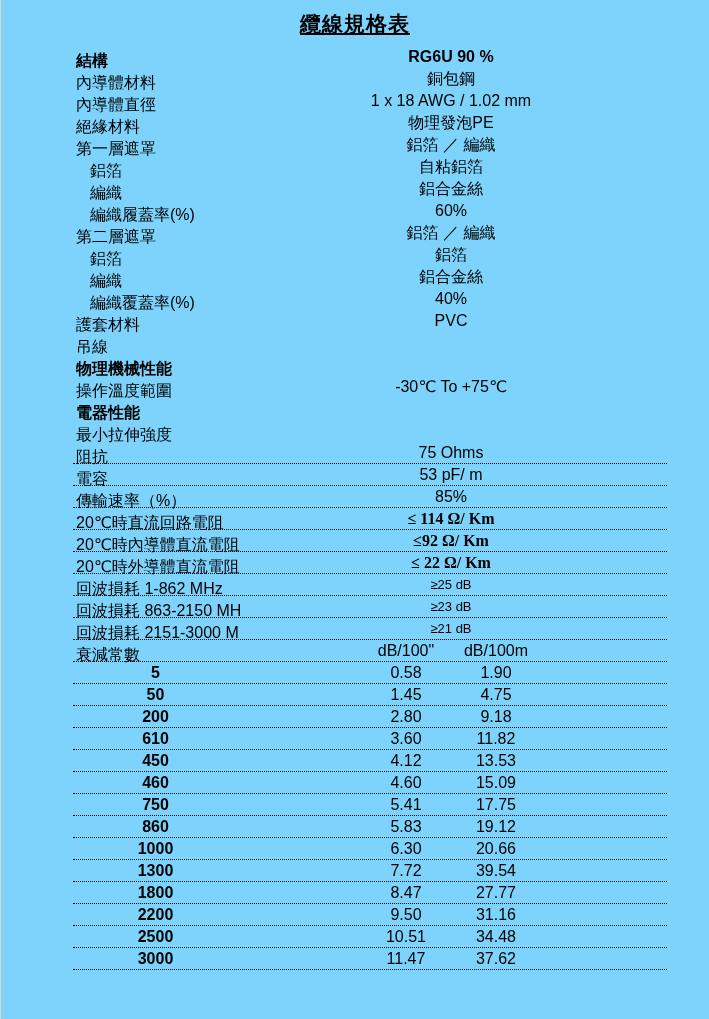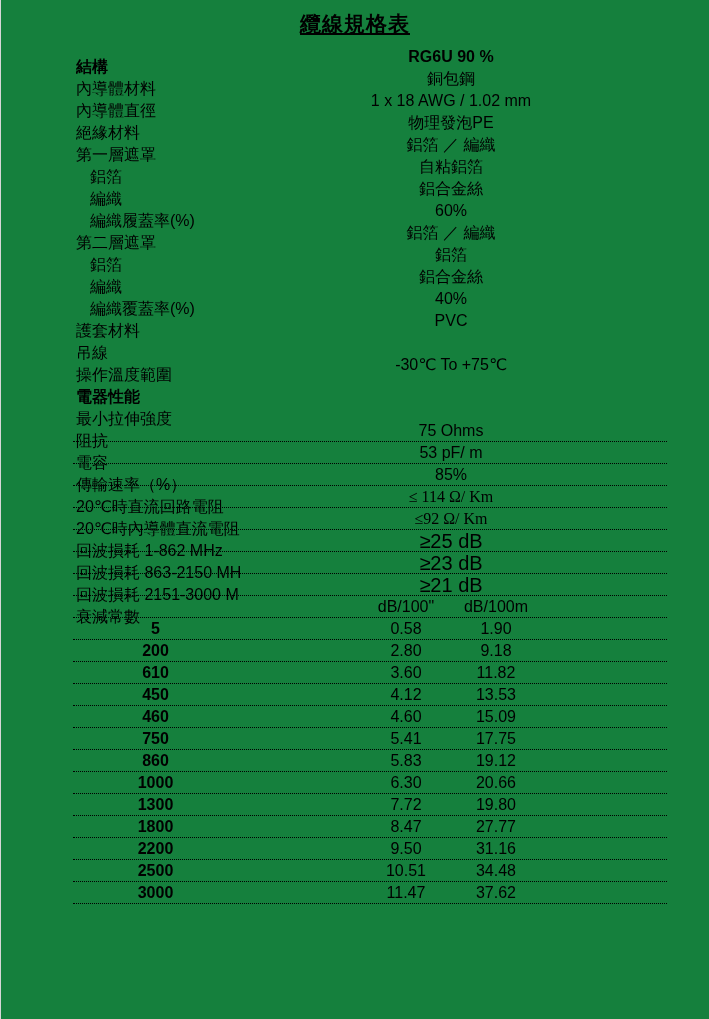--- a/index.html
+++ b/index.html
@@ -4,40 +4,40 @@
 <style>
   html,body{margin:0;padding:0;background:#ffffff;}
   body{
     width:709px;height:1019px;overflow:hidden;
     font-family:"Liberation Sans","DejaVu Sans",sans-serif;
     color:#000;
   }
   .page{
     position:relative;width:709px;height:1019px;box-sizing:border-box;
     border-left:1px solid #d6d6d6;
-    padding-top:10px;background:#15803d;
+    padding-top:10px;background:#7dd3fc;
   }
   .title{
     margin:0 0 8px 0;
     font-size:21px;font-weight:bold;text-align:center;
     text-decoration:underline;letter-spacing:1px;
     line-height:28px;
   }
   .row{
     position:relative;height:22px;line-height:22px;
     margin-left:72px;width:594px;font-size:16px;
     box-sizing:border-box;white-space:nowrap;
   }
   .row.ruled{border-bottom:1px dotted #000;}
-  .row .label{position:absolute;left:3px;top:10px;white-space:nowrap;max-width:232px;overflow:hidden;}
+  .row .label{position:absolute;left:3px;top:4px;white-space:nowrap;max-width:232px;overflow:hidden;}
   .row.indent .label{left:17px;}
   .row .value{position:absolute;left:128px;top:0;width:500px;text-align:center;}
   .row.bold .label,.row.bold .value{font-weight:bold;}
-  .row.serif .value{font-family:"Liberation Serif","DejaVu Serif",serif;}
-  .row.big .value{font-size:20px;}
+  .row.serif .value{font-family:"Liberation Serif","DejaVu Serif",serif;font-weight:bold;}
+  .row.big .value{font-size:13px;}
   
   .row .freq{position:absolute;left:0;top:0;width:165px;text-align:center;font-weight:bold;}
   .row .acol1{position:absolute;left:273px;top:0;width:120px;text-align:center;}
   .row .acol2{position:absolute;left:363px;top:0;width:120px;text-align:center;}
 </style>
 </head>
 <body>
 
 <div class="page">
   <h1 class="title">纜線規格表</h1>
@@ -92,20 +92,24 @@
         <span class="value">40%</span>
       </div>
       <div class="row">
         <span class="label">護套材料</span>
         <span class="value">PVC</span>
       </div>
       <div class="row">
         <span class="label">吊線</span>
         <span class="value"></span>
       </div>
+      <div class="row bold">
+        <span class="label">物理機械性能</span>
+        <span class="value"></span>
+      </div>
       <div class="row">
         <span class="label">操作溫度範圍</span>
         <span class="value">-30℃ To +75℃</span>
       </div>
       <div class="row bold">
         <span class="label">電器性能</span>
         <span class="value"></span>
       </div>
       <div class="row">
         <span class="label">最小拉伸強度</span>
@@ -123,20 +127,24 @@
         <span class="label">傳輸速率（%）</span>
         <span class="value">85%</span>
       </div>
       <div class="row ruled serif">
         <span class="label">20℃時直流回路電阻</span>
         <span class="value">≤ 114 Ω/ Km</span>
       </div>
       <div class="row ruled serif">
         <span class="label">20℃時內導體直流電阻</span>
         <span class="value">≤92 Ω/ Km</span>
+      </div>
+      <div class="row ruled serif">
+        <span class="label">20℃時外導體直流電阻</span>
+        <span class="value">≤ 22 Ω/ Km</span>
       </div>
       <div class="row ruled big">
         <span class="label">回波損耗 1-862 MHz</span>
         <span class="value">≥25 dB</span>
       </div>
       <div class="row ruled big">
         <span class="label">回波損耗 863-2150 MH</span>
         <span class="value">≥23 dB</span>
       </div>
       <div class="row ruled big">
@@ -151,20 +159,25 @@
     <span class="acol2">dB/100m</span>
   </div>
 
   <div id="atten-rows">
       <div class="row ruled">
         <span class="freq">5</span>
         <span class="acol1">0.58</span>
         <span class="acol2">1.90</span>
       </div>
       <div class="row ruled">
+        <span class="freq">50</span>
+        <span class="acol1">1.45</span>
+        <span class="acol2">4.75</span>
+      </div>
+      <div class="row ruled">
         <span class="freq">200</span>
         <span class="acol1">2.80</span>
         <span class="acol2">9.18</span>
       </div>
       <div class="row ruled">
         <span class="freq">610</span>
         <span class="acol1">3.60</span>
         <span class="acol2">11.82</span>
       </div>
       <div class="row ruled">
@@ -188,21 +201,21 @@
         <span class="acol2">19.12</span>
       </div>
       <div class="row ruled">
         <span class="freq">1000</span>
         <span class="acol1">6.30</span>
         <span class="acol2">20.66</span>
       </div>
       <div class="row ruled">
         <span class="freq">1300</span>
         <span class="acol1">7.72</span>
-        <span class="acol2">19.80</span>
+        <span class="acol2">39.54</span>
       </div>
       <div class="row ruled">
         <span class="freq">1800</span>
         <span class="acol1">8.47</span>
         <span class="acol2">27.77</span>
       </div>
       <div class="row ruled">
         <span class="freq">2200</span>
         <span class="acol1">9.50</span>
         <span class="acol2">31.16</span>

